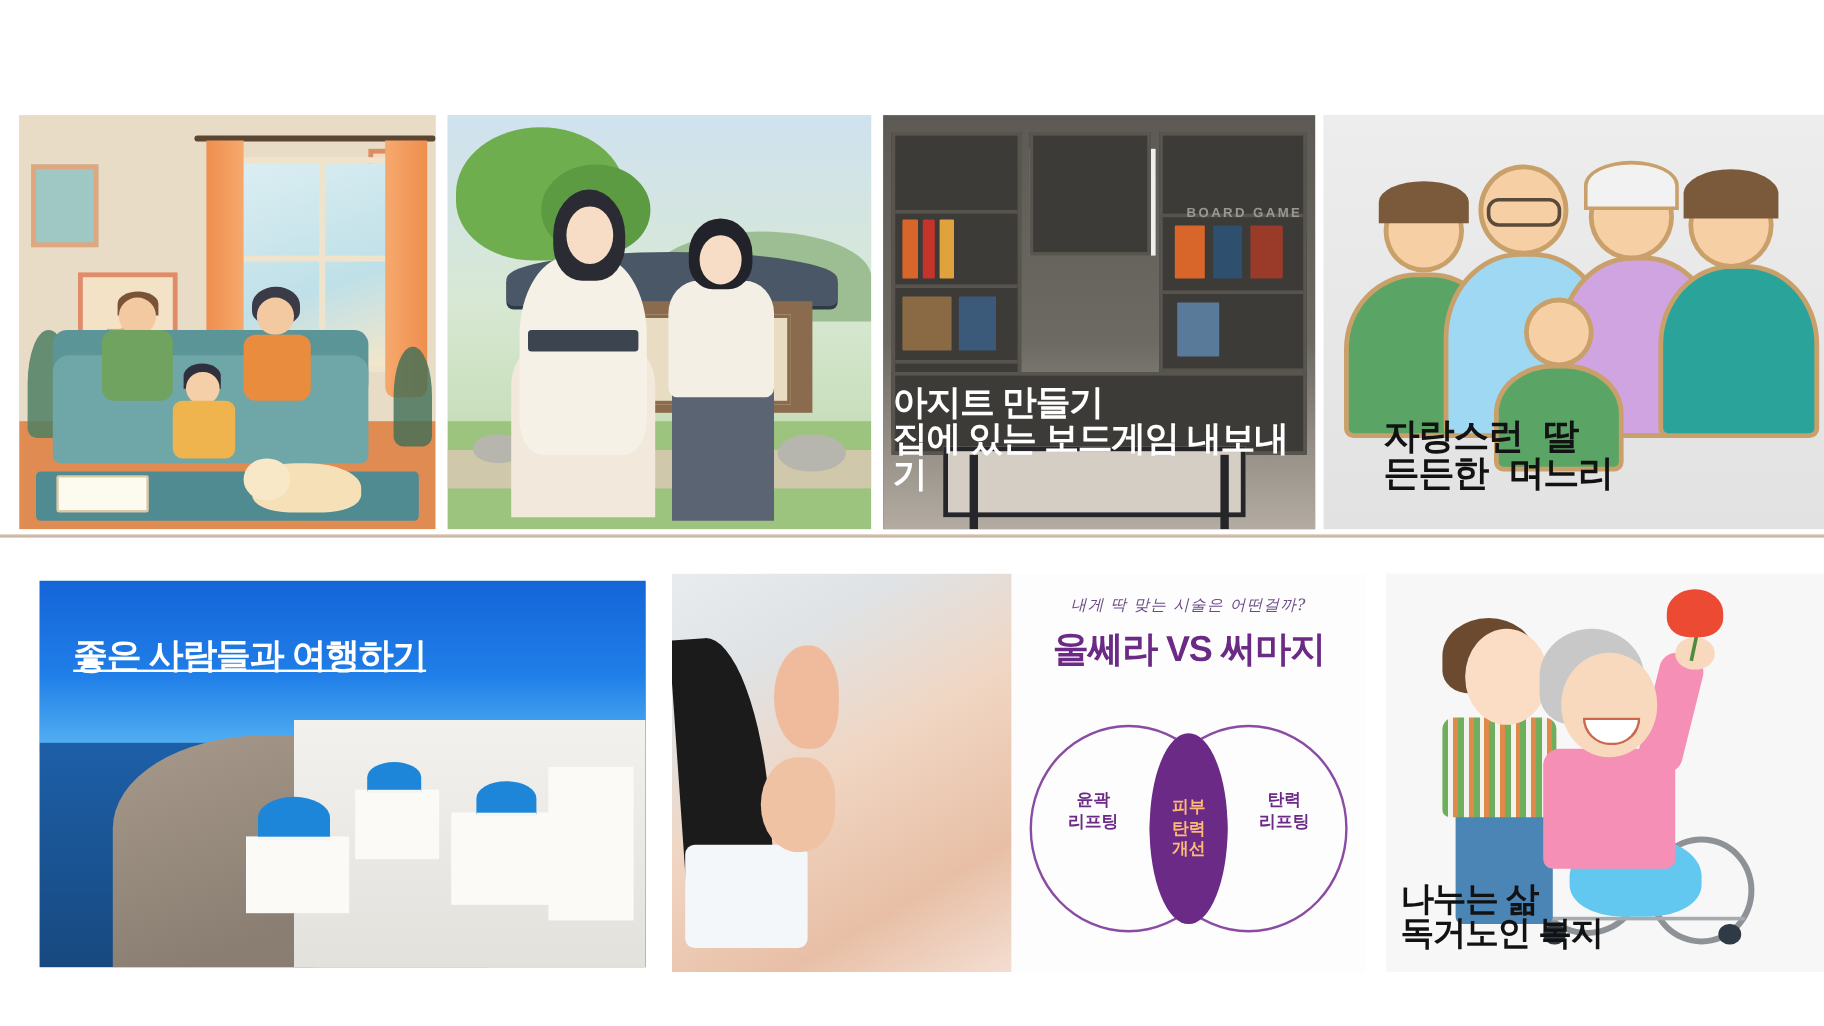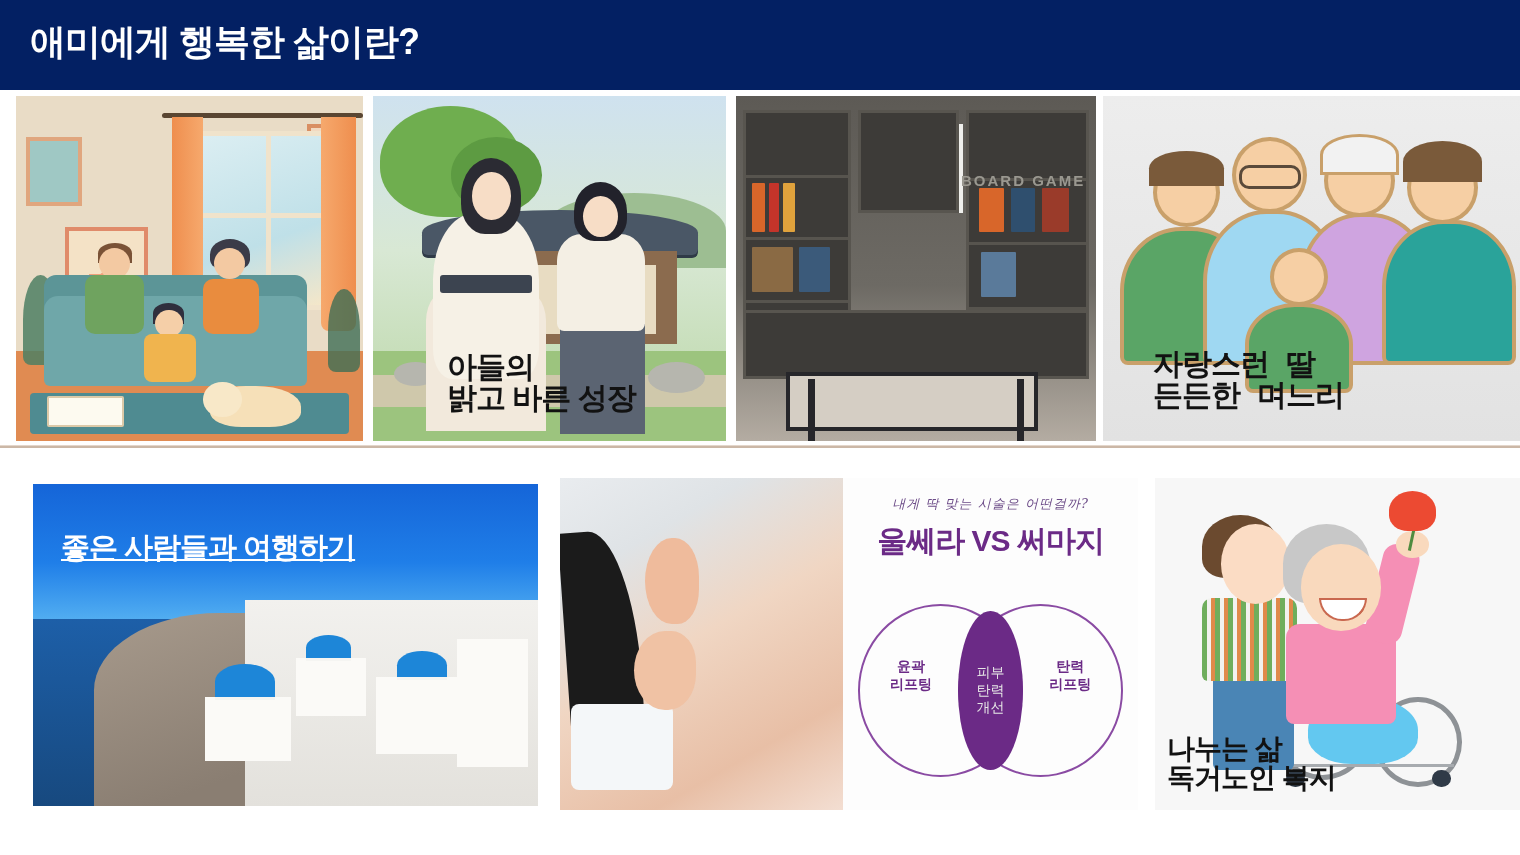--- a/index.html
+++ b/index.html
@@ -163,21 +163,21 @@
   }
   #tile3 .sb-left { left:2%; top:4%; width:30%; height:74%; }
   #tile3 .sb-mid  { left:34%; top:4%; width:28%; height:30%; }
   #tile3 .sb-right{ left:64%; top:4%; width:34%; height:74%; }
   #tile3 .sb-bot  { left:2%; top:62%; width:96%; height:20%; }
   #tile3 .shelfline { position:absolute; left:0; width:100%; height:3px; background:#57544e;}
   #tile3 .box { position:absolute; border-radius:1px; }
   #tile3 .whitewall { position:absolute; left:34%; top:8%; width:29%; height:26%; background:#efefec; }
   #tile3 .signtext {
     position:absolute; right:3%; top:22%;
-    font-size:15px; color:#9a9890; letter-spacing:2px; font-weight:700;
+    font-size:11px; color:#9a9890; letter-spacing:2px; font-weight:700;
   }
   #tile3 .eiffel {
     position:absolute; left:47%; top:10%; width:0; height:0;
     border-left:9px solid transparent; border-right:9px solid transparent;
     border-bottom:46px solid #cfd2cf;
   }
   #tile3 .table {
     position:absolute; left:14%; bottom:3%; width:70%; height:17%;
     background:#d5cec4; border:4px solid #26262a;
   }
@@ -286,21 +286,21 @@
   }
   #tile6 .cL { left:5%; top:38%; width:56%; height:52%; }
   #tile6 .cR { right:5%; top:38%; width:56%; height:52%; }
   #tile6 .lens {
     position:absolute; left:39%; top:40%; width:22%; height:48%;
     background:#6b2a86; border-radius:50%;
     display:flex; align-items:center; justify-content:center;
     z-index:5;
   }
   #tile6 .lens span {
-    color:#e5e5e5; font-size:14px; font-weight:400; line-height:1.25;
+    color:#fdba74; font-size:14px; font-weight:700; line-height:1.25;
     text-align:left; white-space:pre-line;
   }
   #tile6 .vlabel {
     position:absolute; top:54%; font-size:14px; font-weight:700;
     color:#6b2a86; text-align:center; line-height:1.3; white-space:pre-line;
     z-index:4;
   }
   #tile6 .vlabel.left { left:11%; width:24%; }
   #tile6 .vlabel.right { right:11%; width:24%; }
   #tile6 .caption { left:24px; bottom:14px; font-size:28px; z-index:30; }
@@ -337,23 +337,20 @@
   #tile7 .cw { position:absolute; width:5%; height:5%; background:#2f3a47; border-radius:50%;}
   #tile7 .cw1 { left:36%; top:88%; }
   #tile7 .cw2 { left:76%; top:88%; }
   #tile7 .caption { left:12px; bottom:18px; font-size:28px; }
 </style>
 </head>
 <body>
 
 <div id="slide">
 
-  <div class="banner">
-    <div class="banner-title">애미에게 행복한 삶이란?</div>
-  </div>
 
   <div class="tile" id="tile1">
     <div class="tile-art">
       <div class="wall"></div>
         <div class="floor"></div>
       <div class="frame f1"></div>
       <div class="frame f2">
           <div class="house-ico"></div>
           <div class="house-body"></div>
         </div>
@@ -404,22 +401,20 @@
       <div class="woman-skirt"></div>
         <div class="woman-body"></div>
         <div class="woman-sash"></div>
       <div class="woman-hair"></div>
         <div class="woman-face"></div>
       <div class="boy-skirt"></div>
         <div class="boy-body"></div>
       <div class="boy-hair"></div>
         <div class="boy-face"></div>
     </div>
-    <div class="caption cap-black">아들의
-밝고 바른 성장</div>
   </div>
 
   <div class="tile" id="tile3">
     <div class="tile-art">
       <div class="bg"></div>
       <div class="whitewall"></div>
       <div class="eiffel"></div>
       <div class="shelfblock sb-left">
         <div class="shelfline" style="top:25%"></div>
         <div class="shelfline" style="top:50%"></div>
@@ -439,20 +434,22 @@
         <div class="box" style="left:36%;top:30%;width:20%;height:18%;background:#2f4f6e"></div>
         <div class="box" style="left:62%;top:30%;width:24%;height:18%;background:#9a3b2a"></div>
         <div class="box" style="left:10%;top:56%;width:30%;height:18%;background:#5a7a9a"></div>
       </div>
       <div class="shelfblock sb-bot"></div>
       <div class="signtext">BOARD GAME</div>
       <div class="table"></div>
       <div class="tleg" style="left:20%"></div>
       <div class="tleg" style="left:78%"></div>
     </div>
+    <div class="caption cap-white">아지트 만들기
+집에 있는 보드게임 내보내기</div>
   </div>
 
   <div class="tile" id="tile4">
     <div class="tile-art">
       <div class="bg"></div>
       <div class="body p1b"></div>
         <div class="head p1h"></div>
         <div class="p1hair"></div>
       <div class="body p2b"></div>
         <div class="head p2h"></div>

